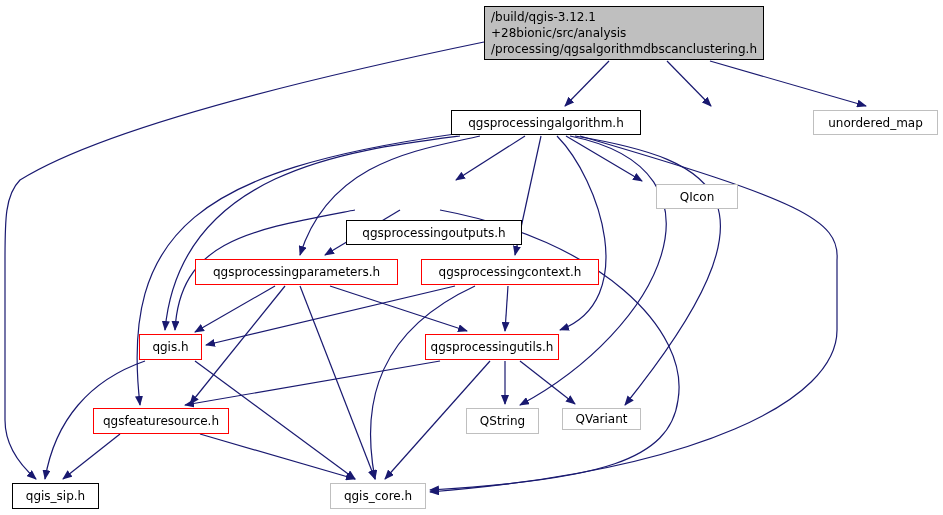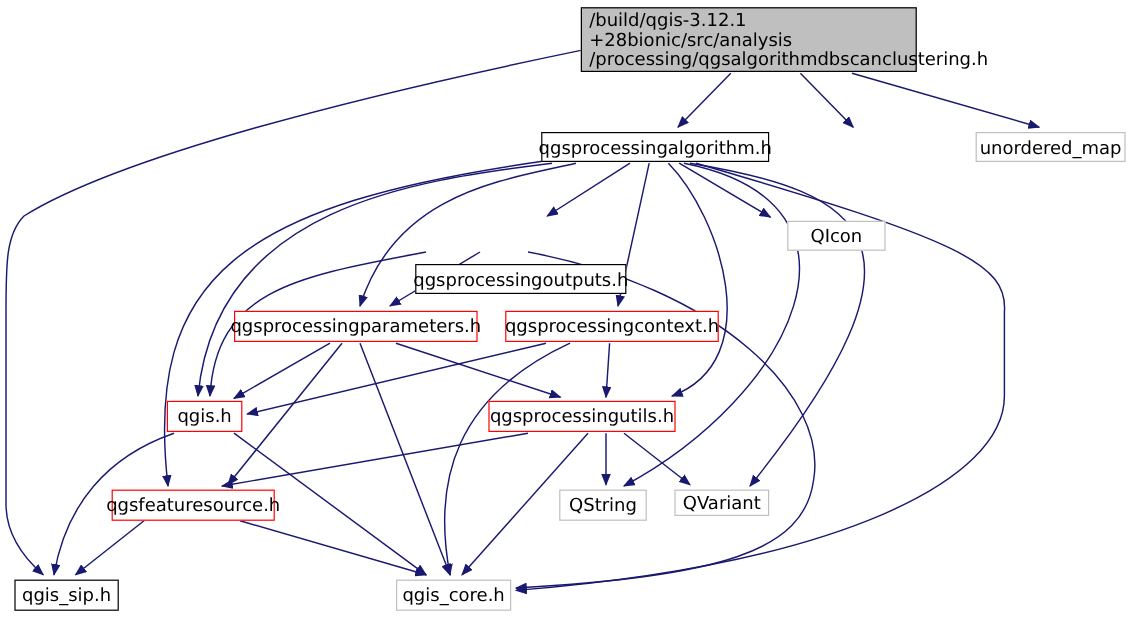--- a/index.html
+++ b/index.html
@@ -1,19 +1,19 @@
 <!DOCTYPE html>
 <html><head>
 <meta charset="utf-8">
 <style>
   html, body { margin: 0; padding: 0; background: #ffffff; }
   #canvas { position: relative; width: 943px; height: 515px; overflow: hidden; background: #fff; }
   svg { position: absolute; left: 0; top: 0; }
   .node { position: absolute; box-sizing: border-box; background: #fff;
-          font-family: "DejaVu Sans", sans-serif; font-size: 15px; color: #000;
+          font-family: "DejaVu Sans", sans-serif; font-size: 12px; color: #000;
           display: flex; align-items: center; justify-content: center; white-space: nowrap; }
   .node.black { border: 1px solid #000; }
   .node.red { border: 1px solid #ff0000; }
   .node.gray { border: 1px solid #bfbfbf; }
   .node.root { background: #bfbfbf; border: 1px solid #000; display: block; padding: 2px 6px; line-height: 16px; text-align: left; }
   .node.root span { display: block; }
 </style>
 </head>
 <body>
 
@@ -64,19 +64,19 @@
     <span>/processing/qgsalgorithmdbscanclustering.h</span>
   </div>
 
   <div class="node black" id="n-algo" style="left:451px;top:110px;width:190px;height:25px;">qgsprocessingalgorithm.h</div>
   <div class="node gray" id="n-umap" style="left:813px;top:110px;width:125px;height:25px;">unordered_map</div>
   <div class="node black" id="n-outputs" style="left:346px;top:184px;width:176px;height:25px;margin-top:36px;">qgsprocessingoutputs.h</div>
   <div class="node gray" id="n-qicon" style="left:656px;top:184px;width:82px;height:25px;text-align:center;">QIcon</div>
   <div class="node red" id="n-params" style="left:195px;top:259px;width:203px;height:26px;">qgsprocessingparameters.h</div>
   <div class="node red" id="n-context" style="left:421px;top:259px;width:178px;height:26px;">qgsprocessingcontext.h</div>
   <div class="node red" id="n-qgis" style="left:139px;top:334px;width:63px;height:26px;">qgis.h</div>
-  <div class="node red" id="n-utils" style="left:407px;top:334px;width:156px;height:26px;">qgsprocessingutils.h</div>
+  <div class="node red" id="n-utils" style="left:425px;top:334px;width:134px;height:26px;">qgsprocessingutils.h</div>
   <div class="node red" id="n-featsrc" style="left:93px;top:408px;width:136px;height:26px;">qgsfeaturesource.h</div>
   <div class="node gray" id="n-qstring" style="left:466px;top:408px;width:73px;height:26px;">QString</div>
   <div class="node gray" id="n-qvariant" style="left:562px;top:408px;width:79px;height:22px;">QVariant</div>
   <div class="node black" id="n-sip" style="left:12px;top:483px;width:87px;height:26px;">qgis_sip.h</div>
   <div class="node gray" id="n-core" style="left:330px;top:483px;width:96px;height:26px;">qgis_core.h</div>
 </div>
 
 </body></html>

